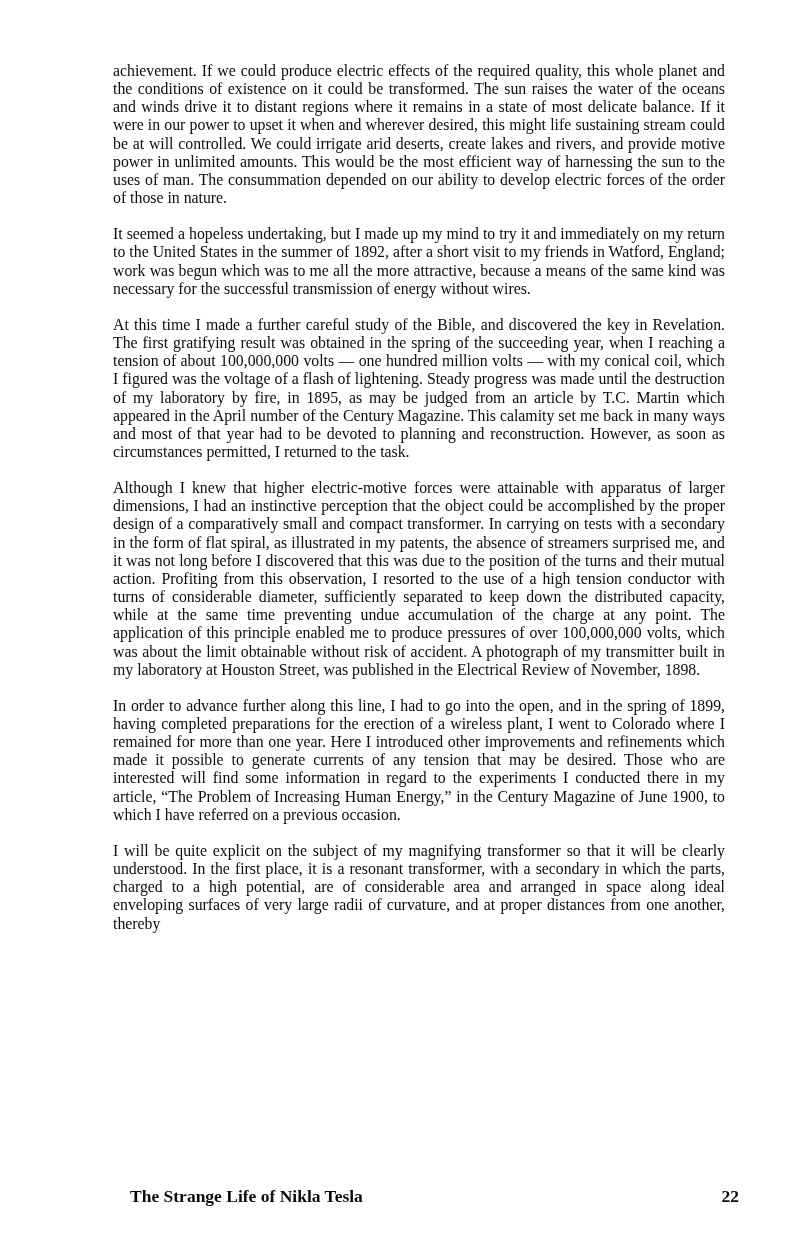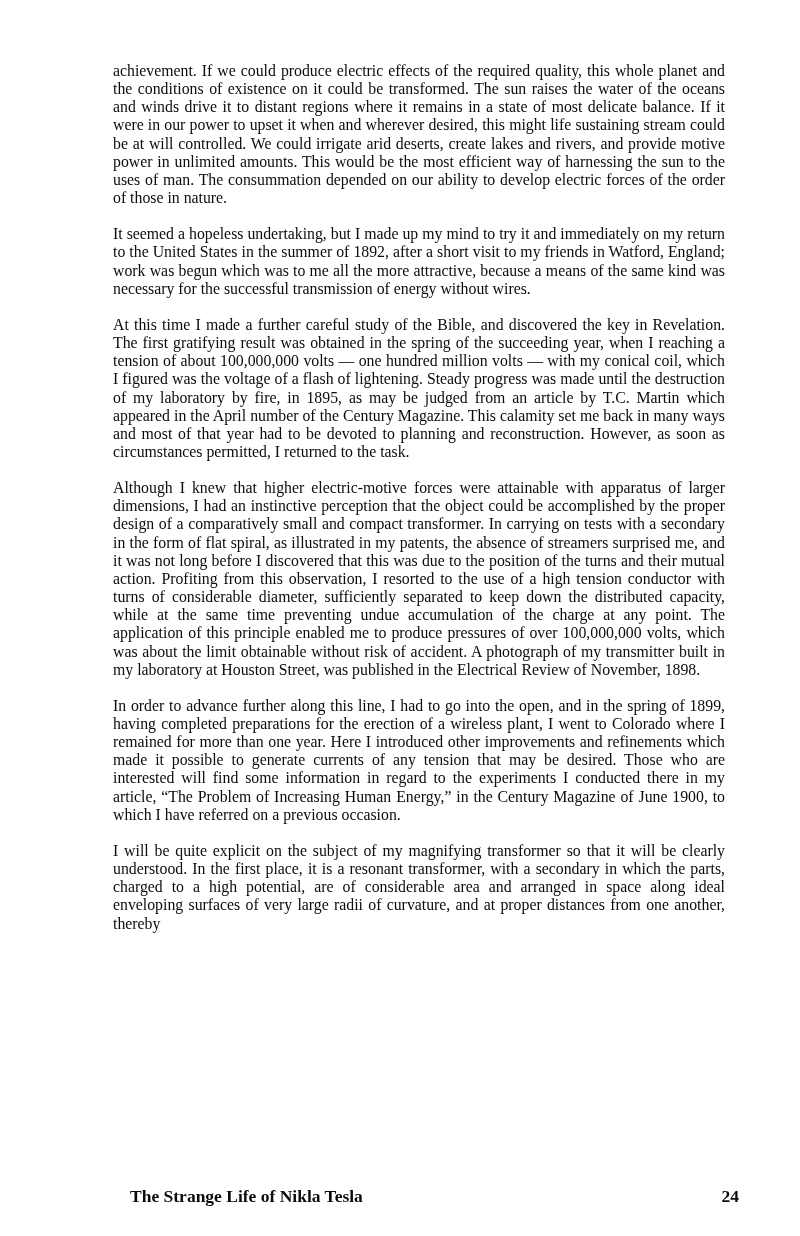--- a/index.html
+++ b/index.html
@@ -87,16 +87,16 @@
     <p>It seemed a hopeless undertaking, but I made up my mind to try it and immediately on my return to the United States in the summer of 1892, after a short visit to my friends in Watford, England; work was begun which was to me all the more attractive, because a means of the same kind was necessary for the successful transmission of energy without wires.</p>
     <p>At this time I made a further careful study of the Bible, and discovered the key in Revelation. The first gratifying result was obtained in the spring of the succeeding year, when I reaching a tension of about 100,000,000 volts — one hundred million volts — with my conical coil, which I figured was the voltage of a flash of lightening. Steady progress was made until the destruction of my laboratory by fire, in 1895, as may be judged from an article by T.C. Martin which appeared in the April number of the Century Magazine. This calamity set me back in many ways and most of that year had to be devoted to planning and reconstruction. However, as soon as circumstances permitted, I returned to the task.</p>
     <p>Although I knew that higher electric-motive forces were attainable with apparatus of larger dimensions, I had an instinctive perception that the object could be accomplished by the proper design of a comparatively small and compact transformer. In carrying on tests with a secondary in the form of flat spiral, as illustrated in my patents, the absence of streamers surprised me, and it was not long before I discovered that this was due to the position of the turns and their mutual action. Profiting from this observation, I resorted to the use of a high tension conductor with turns of considerable diameter, sufficiently separated to keep down the distributed capacity, while at the same time preventing undue accumulation of the charge at any point. The application of this principle enabled me to produce pressures of over 100,000,000 volts, which was about the limit obtainable without risk of accident. A photograph of my transmitter built in my laboratory at Houston Street, was published in the Electrical Review of November, 1898.</p>
     <p>In order to advance further along this line, I had to go into the open, and in the spring of 1899, having completed preparations for the erection of a wireless plant, I went to Colorado where I remained for more than one year. Here I introduced other improvements and refinements which made it possible to generate currents of any tension that may be desired. Those who are interested will find some information in regard to the experiments I conducted there in my article, “The Problem of Increasing Human Energy,” in the Century Magazine of June 1900, to which I have referred on a previous occasion.</p>
     <p>I will be quite explicit on the subject of my magnifying transformer so that it will be clearly understood. In the first place, it is a resonant transformer, with a secondary in which the parts, charged to a high potential, are of considerable area and arranged in space along ideal enveloping surfaces of very large radii of curvature, and at proper distances from one another, thereby</p>
   </main>
 
 
   <footer class="page-footer">
     <span>The Strange Life of Nikla Tesla</span>
-    <span>24</span>
+    <span>22</span>
   </footer>
 
 </div>
 
 </body></html>

